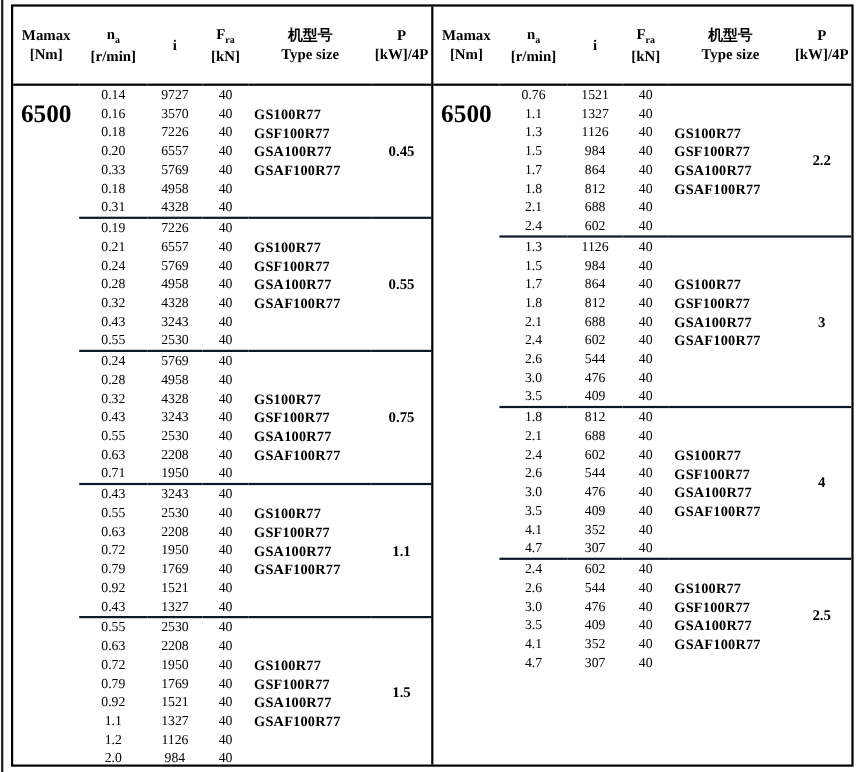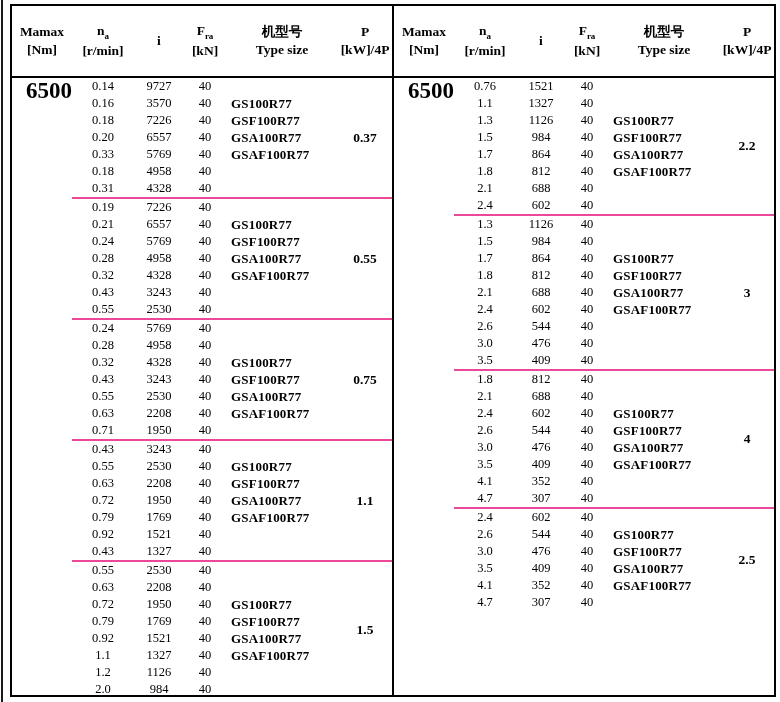--- a/index.html
+++ b/index.html
@@ -50,35 +50,35 @@
     text-align:center;
     vertical-align:middle;
     white-space:nowrap;
     overflow:hidden;
   }
   td.mamax-cell{
     vertical-align:top;
     font-weight:bold;
     font-size:23px;
     line-height:1.05;
-    padding-top:1px;
-    text-align:right;
+    padding-top:14px;
+    text-align:center;
   }
   td.type-cell{
     text-align:left;
     padding-left:5px;
     font-weight:bold;
     font-size:13px;
     letter-spacing:0.2px;
   }
   td.p-cell{
     font-weight:bold;
     font-size:13.5px;
   }
-  td.block-start{border-top:2px solid #ec4899;}
+  td.block-start{border-top:2px solid #0f172a;}
 </style>
 </head>
 <body>
 
 <div class="page">
   <div class="scan-edge"></div>
   <div class="frame">
 
     <div class="half left">
       <table class="spec">
@@ -117,21 +117,21 @@
             </th>
           </tr>
         </thead>
         <tbody>
             <tr>
               <td class="mamax-cell" rowspan="36">6500</td>
               <td class="num">0.14</td>
               <td class="num">9727</td>
               <td class="num">40</td>
               <td class="type-cell"></td>
-              <td class="p-cell" rowspan="7">0.37</td>
+              <td class="p-cell" rowspan="7">0.45</td>
             </tr>
             <tr>
               <td class="num">0.16</td>
               <td class="num">3570</td>
               <td class="num">40</td>
               <td class="type-cell">GS100R77</td>
             </tr>
             <tr>
               <td class="num">0.18</td>
               <td class="num">7226</td>

